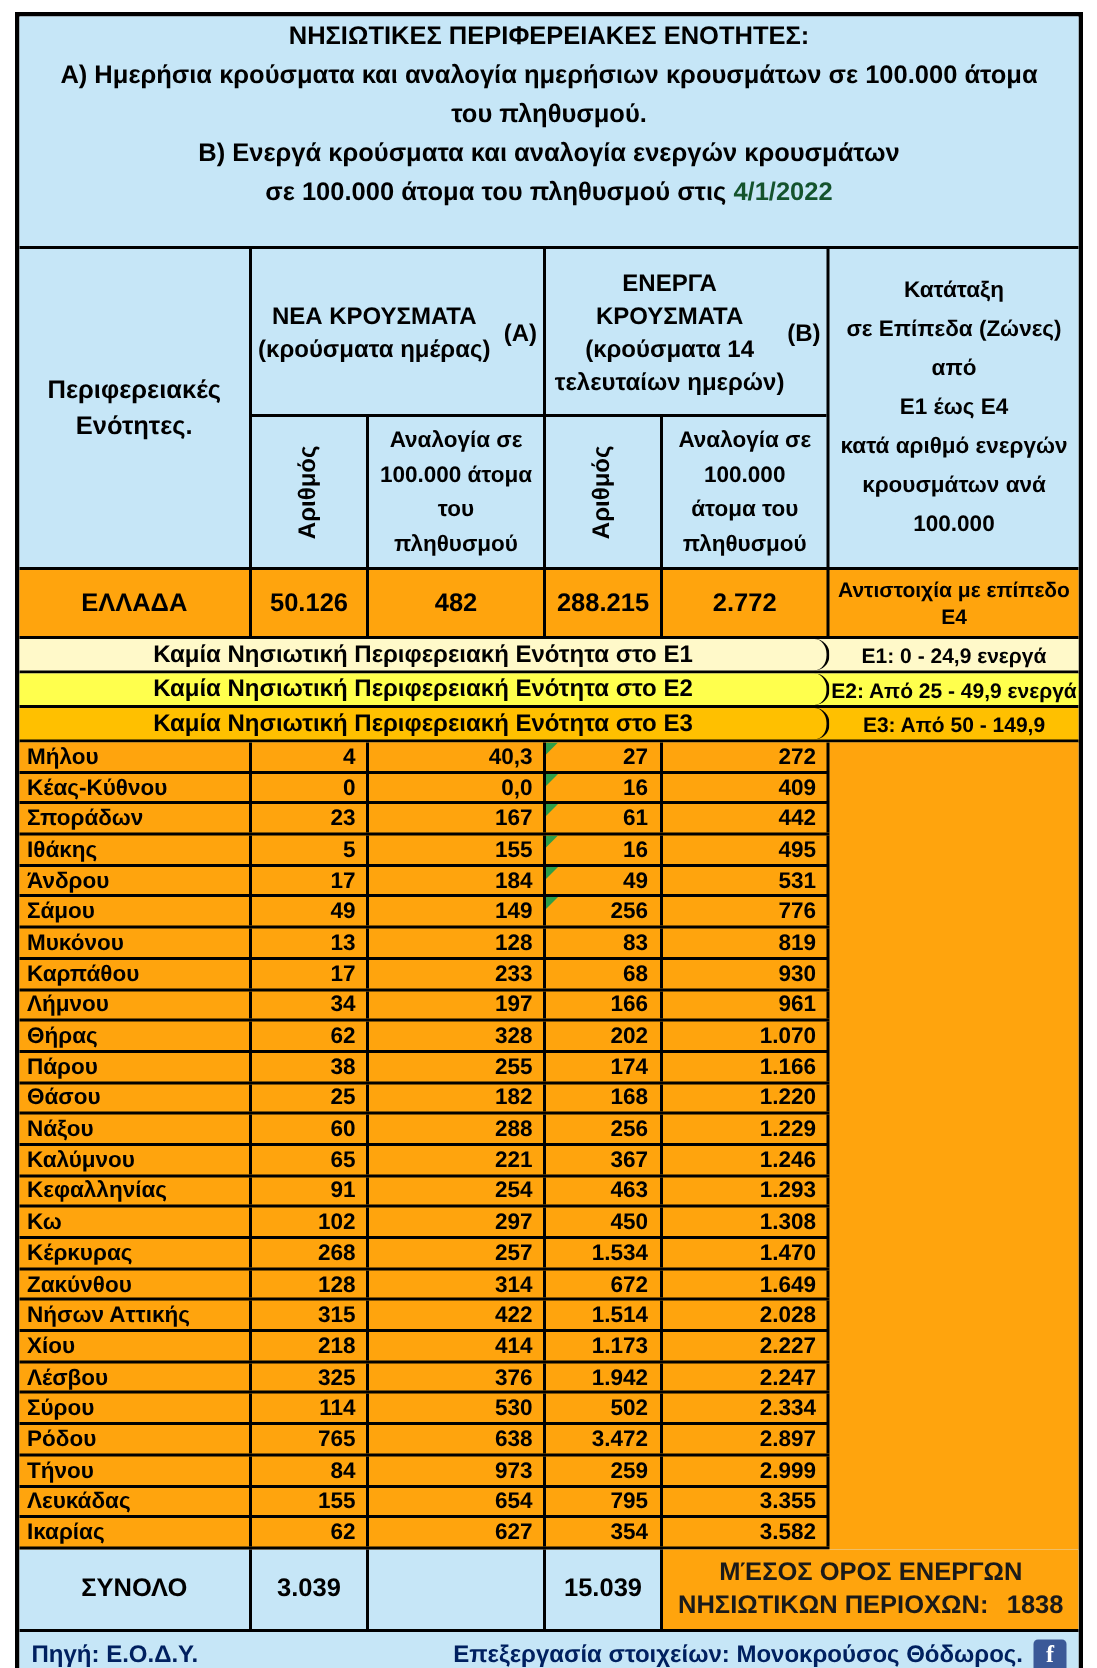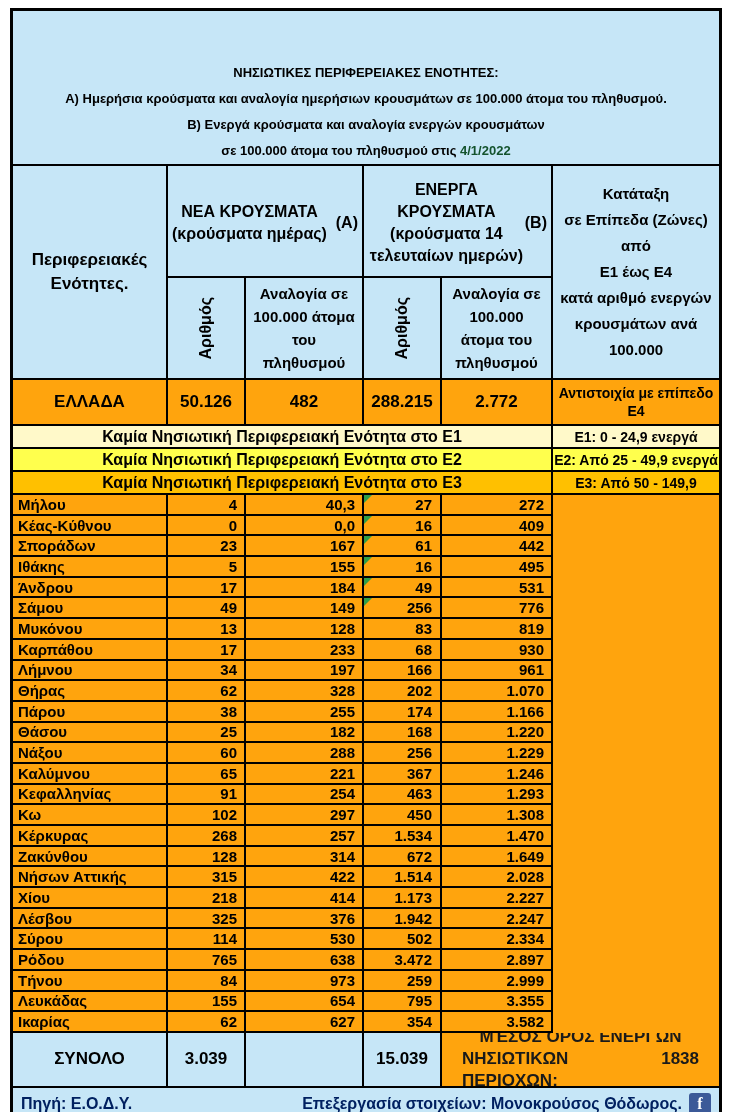--- a/index.html
+++ b/index.html
@@ -4,22 +4,22 @@
 <style>
   * { box-sizing: border-box; margin: 0; padding: 0; }
   html, body { width: 731px; height: 1112px; background: #ffffff; }
   body { font-family: "Liberation Sans", sans-serif; font-weight: bold; color: #000; position: relative; }
   .sheet { position: absolute; left: 10px; top: 8px; width: 712px; border: 3px solid #000; background: #fff; }
   .cell { position: relative; overflow: hidden; }
   .br { border-right: 2px solid #000; }
 
   
   .title-block { background: #C6E6F7; height: 155px; border-bottom: 2px solid #000;
-    display: flex; flex-direction: column; justify-content: flex-end; text-align: center;
-    font-size: 13px; line-height: 26px; padding: 0 14px; }
+    display: flex; flex-direction: column; justify-content: flex-start; text-align: center;
+    font-size: 17px; line-height: 26px; padding: 0 14px; }
   .date-red { color: #14532d; }
 
   
   .header-block { background: #C6E6F7; height: 214px; border-bottom: 2px solid #000; display: flex; }
   .h-region { width: 155px; display: flex; align-items: center; justify-content: center;
     text-align: center; font-size: 17px; line-height: 24px; padding: 0 8px; }
   .h-group { display: flex; flex-direction: column; }
   .h-group-a { width: 196px; }
   .h-group-b { width: 189px; }
   .h-group-top { height: 112px; border-bottom: 2px solid #000; display: flex; flex-direction: row;
@@ -38,21 +38,21 @@
   
   .greece-row { background: #FFA40D; height: 46px; border-bottom: 2px solid #000; display: flex; }
   .greece-row .cell { display: flex; align-items: center; justify-content: center; font-size: 17px; }
   .g-name { width: 155px; }
   .g-c2 { width: 78px; } .g-c3 { width: 118px; } .g-c4 { width: 78px; } .g-c5 { width: 111px; }
   .g-zone { width: 166px; font-size: 14px !important; line-height: 18px; text-align: center; padding: 0 4px; }
 
   
   .zone-row { height: 23px; border-bottom: 2px solid #000; display: flex; }
   .zone-row .z-msg { width: 540px; border-right: 2px solid #000; display: flex; align-items: center;
-    justify-content: center; font-size: 16px; }
+    justify-content: center; font-size: 16px; border-radius: 10px; }
   .zone-row .z-label { width: 166px; display: flex; align-items: center; justify-content: center; font-size: 14px; }
   .e1-row { background: #FFF9C9; }
   .e2-row { background: #FFFF4D; }
   .e3-row { background: #FFC000; }
 
   
   .data-block { display: flex; background: #FFA40D; }
   .data-left { width: 540px; }
   .drow { display: flex; height: 20.7px; border-bottom: 2px solid #000; }
   .drow .cell { display: flex; align-items: center; font-size: 15px; }
@@ -65,21 +65,21 @@
     border-top: 8px solid #2E9E49; border-right: 8px solid transparent; }
   .e4-box { width: 166px; border-bottom: 2px solid #000; display: flex; flex-direction: column;
     align-items: center; justify-content: center; text-align: center;
     font-size: 16px; line-height: 27px; white-space: pre-line; }
 
   
   .total-row { background: #C6E6F7; height: 55px; border-bottom: 2px solid #000; display: flex; }
   .total-row .cell { display: flex; align-items: center; justify-content: center; font-size: 17px; }
   .t-name { width: 155px; } .t-c2 { width: 78px; } .t-c3 { width: 118px; } .t-c4 { width: 78px; }
   .t-avg { width: 277px; background: #FFA40D; flex-direction: column; justify-content: center;
-    font-size: 15px; line-height: 22px; padding: 0 16px; color: #1a1a1a; }
+    font-size: 15px; line-height: 22px; padding: 0 6px; color: #1a1a1a; }
   .t-avg .avg-line2 { display: flex; width: 100%; justify-content: space-between; padding: 0 4px; }
 
   
   .footer-row { background: #C6E6F7; height: 33px; display: flex; align-items: center;
     justify-content: space-between; padding: 0 8px; color: #002060; font-size: 16px; }
   .footer-right { display: flex; align-items: center; gap: 7px; }
   .fb-icon { width: 22px; height: 22px; background: #3B5998; color: #fff; border-radius: 3px;
     display: flex; align-items: center; justify-content: center; font-size: 16px;
     font-family: "Liberation Serif", serif; }
 </style>

